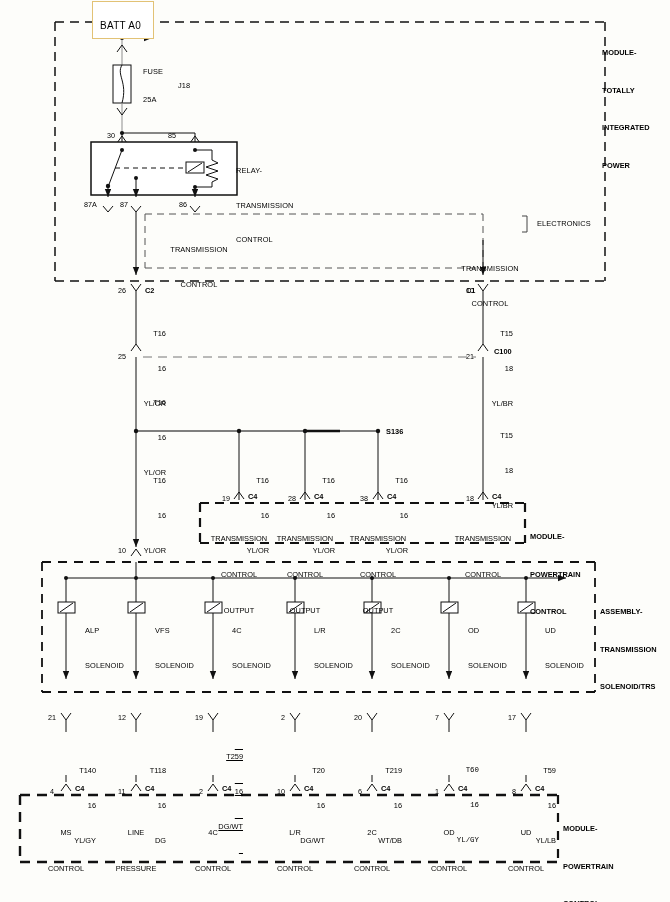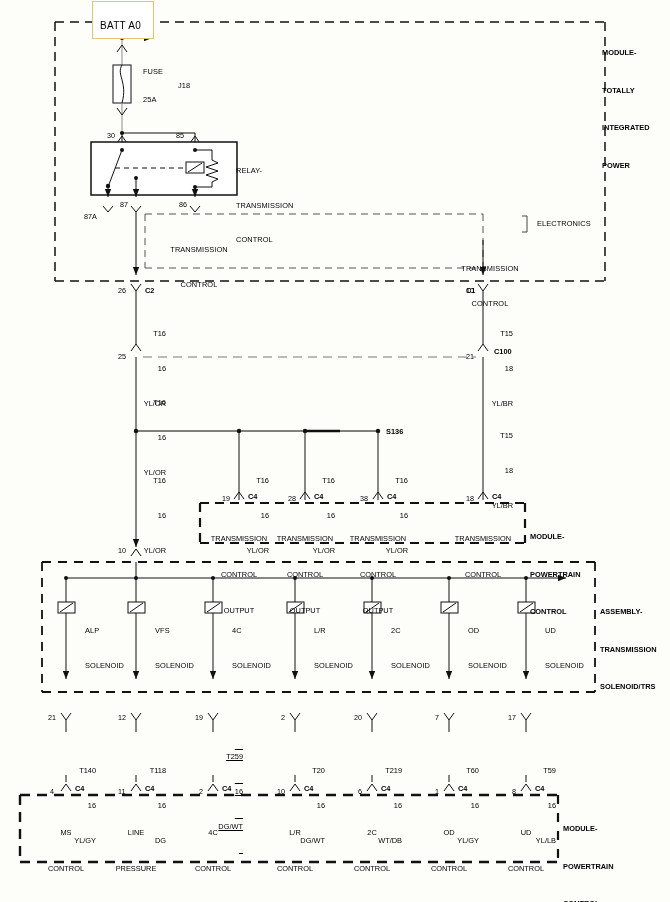--- a/index.html
+++ b/index.html
@@ -282,23 +282,23 @@
     <div>TOTALLY</div>
     <div>INTEGRATED</div>
     <div>POWER</div>
   </div>
 
   <div class="lbl" style="left:136px;top:66px;">FUSE</div>
   <div class="lbl" style="left:136px;top:80px;margin-left:35px;">J18</div>
   <div class="lbl" style="left:136px;top:94px;">25A</div>
 
   <div class="pin" style="left:107px;top:131px;">30</div>
-  <div class="pin" style="left:176px;top:131px;">85</div>
-
-  <div class="pin" style="left:84px;top:200px;margin-top:12px;">87A</div>
+  <div class="pin" style="left:168px;top:131px;">85</div>
+
+  <div class="pin" style="left:84px;top:200px;">87A</div>
   <div class="pin" style="left:120px;top:200px;">87</div>
   <div class="pin" style="left:179px;top:200px;">86</div>
 
   <div class="lbl" style="left:229px;top:142px;">
     <div>RELAY-</div>
     <div>TRANSMISSION</div>
     <div>CONTROL</div>
   </div>
 
   <div class="lbl" style="left:530px;top:218px;">ELECTRONICS</div>
@@ -465,21 +465,21 @@
   <div class="wirecode" style="left:265px;top:742px;width:60px;">
     <div>T20</div>
     <div>16</div>
     <div>DG/WT</div>
   </div>
   <div class="wirecode" style="left:342px;top:742px;width:60px;">
     <div>T219</div>
     <div>16</div>
     <div>WT/DB</div>
   </div>
-  <div class="wirecode" style="left:419px;top:742px;width:60px;">
+  <div class="wirecode" style="left:419px;top:742px;width:60px;font-family:Liberation Mono, monospace;">
     <div>T60</div>
     <div>16</div>
     <div>YL/GY</div>
   </div>
   <div class="wirecode" style="left:496px;top:742px;width:60px;">
     <div>T59</div>
     <div>16</div>
     <div>YL/LB</div>
   </div>
 

